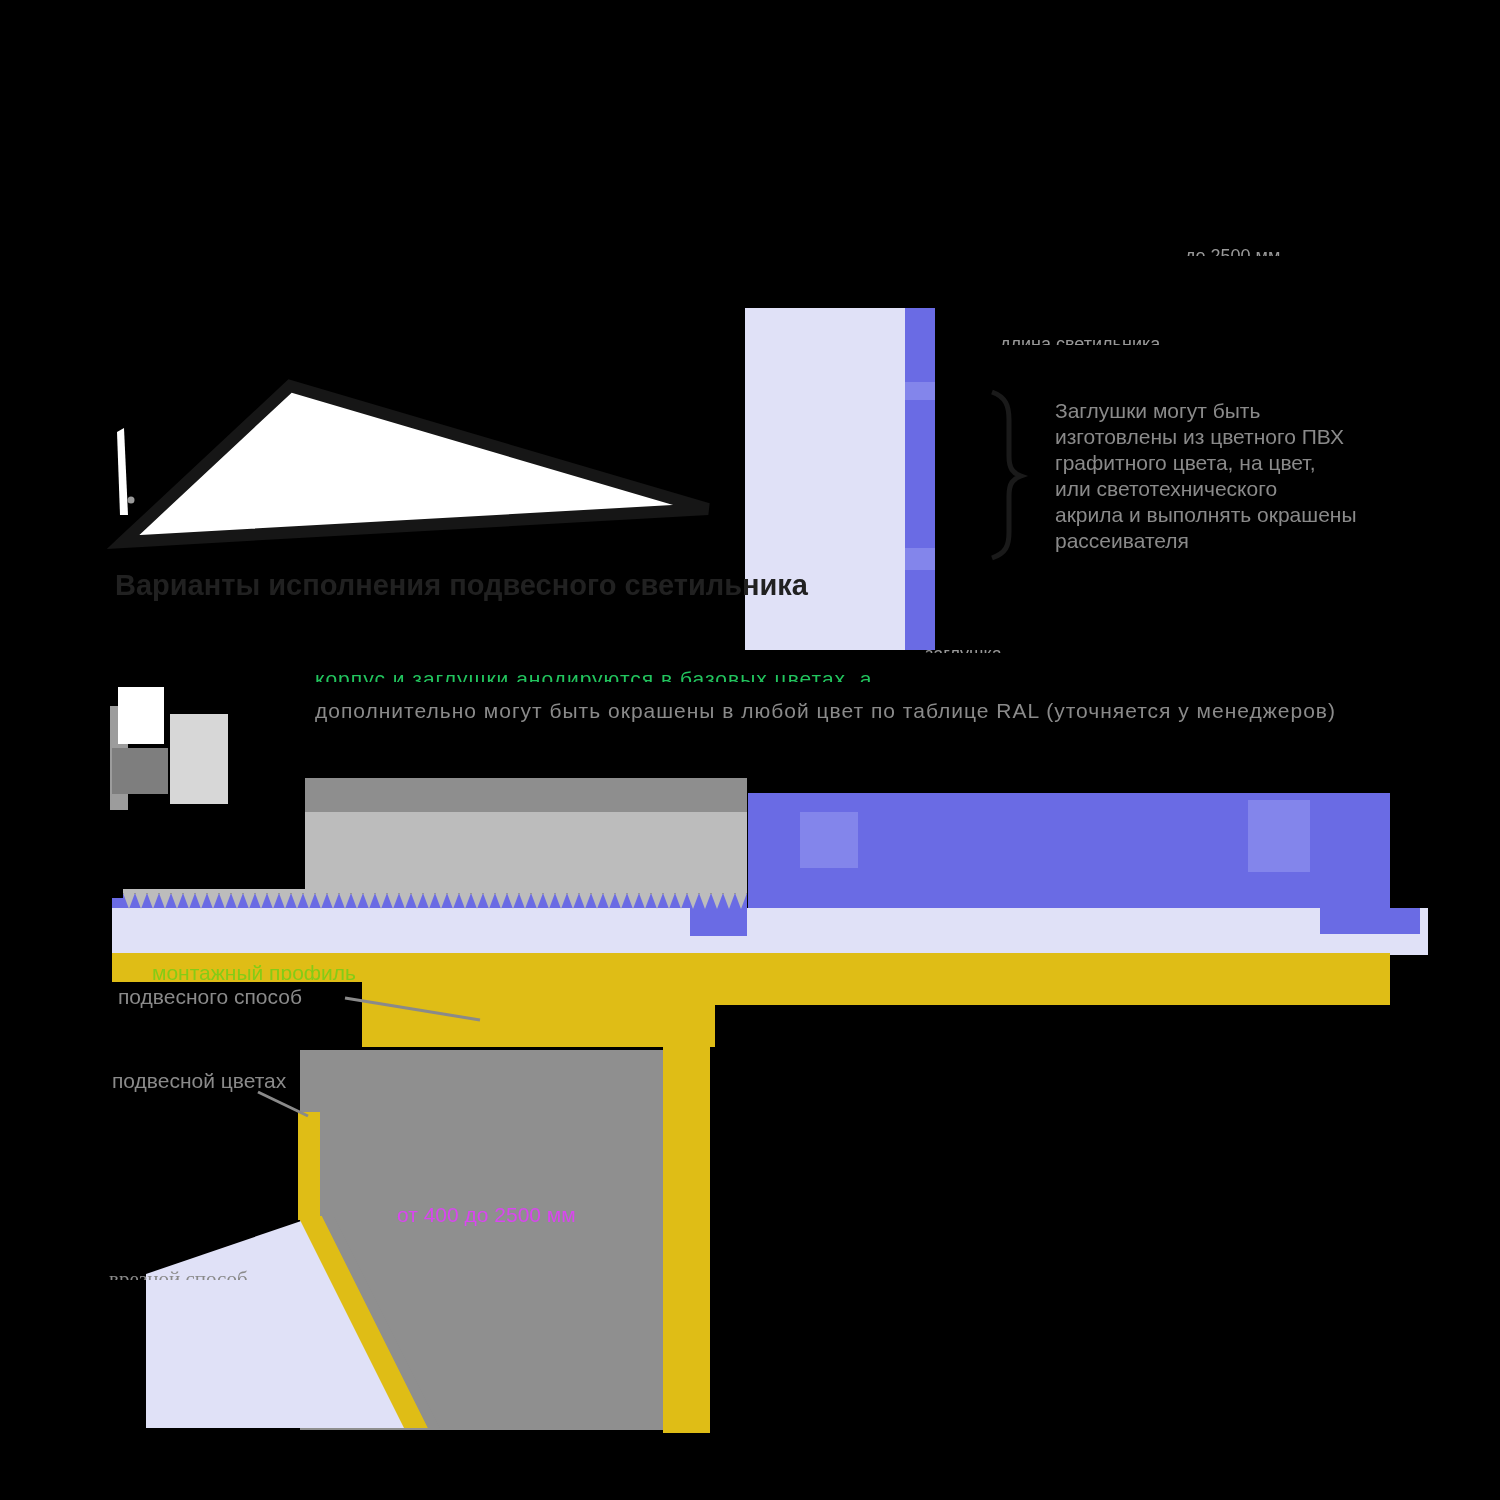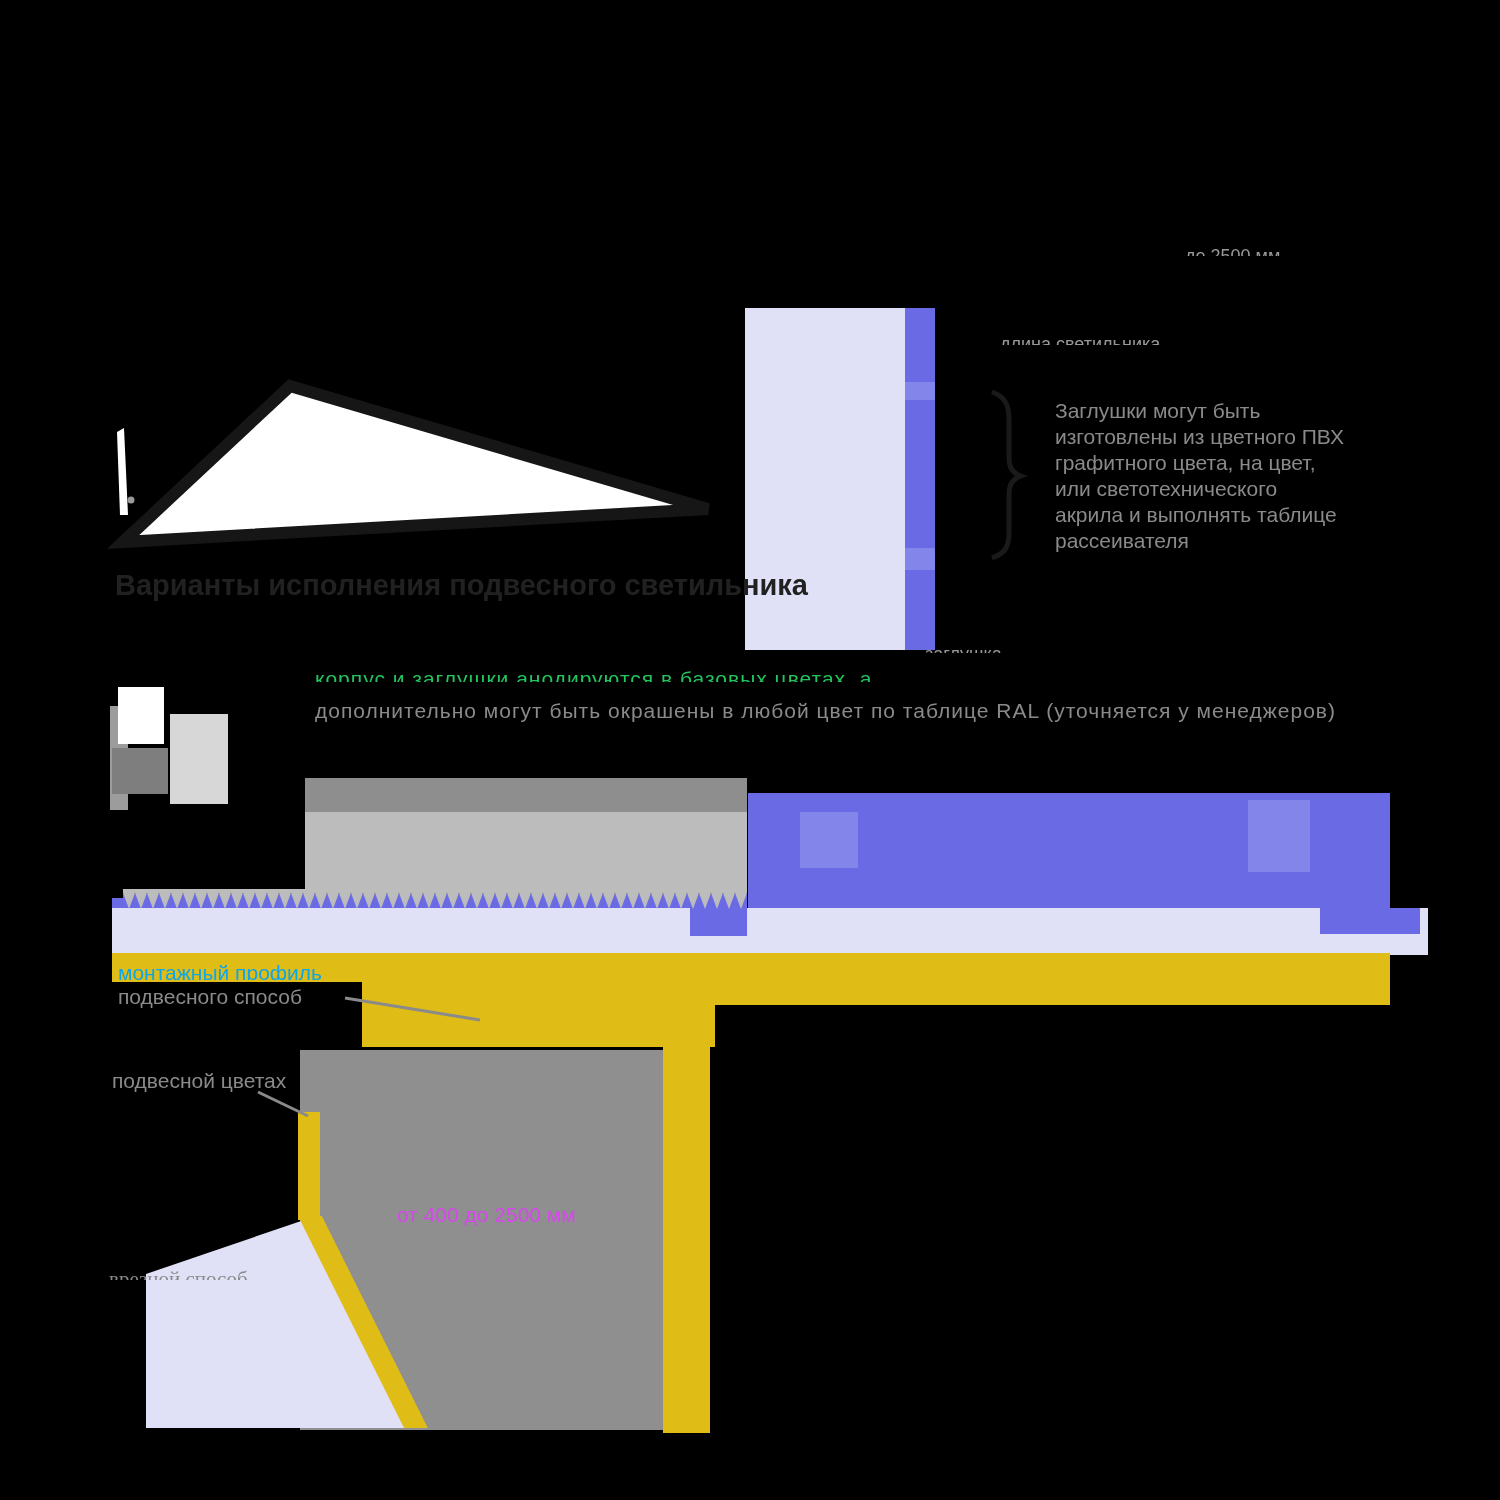--- a/index.html
+++ b/index.html
@@ -71,26 +71,26 @@
   <div class="abs clip z2" style="left:315px;top:666px;width:1110px;height:16px;">
     <span class="txt" style="position:static;color:#22c55e;letter-spacing:1px;text-align:center;">корпус и заглушки анодируются в базовых цветах, а</span>
   </div>
   <div class="txt z2" style="left:315px;top:698px;letter-spacing:1px;">дополнительно могут быть окрашены в любой цвет по таблице RAL (уточняется у менеджеров)</div>
 
   <div class="abs z2" style="left:1055px;top:398px;">
     <div class="txt" style="position:static">Заглушки могут быть</div>
     <div class="txt" style="position:static">изготовлены из цветного ПВХ</div>
     <div class="txt" style="position:static">графитного цвета, на цвет,</div>
     <div class="txt" style="position:static">или светотехнического</div>
-    <div class="txt" style="position:static">акрила и выполнять таблице</div>
+    <div class="txt" style="position:static">акрила и выполнять окрашены</div>
     <div class="txt" style="position:static">рассеивателя</div>
   </div>
 
   <div class="abs clip z2" style="left:118px;top:960px;width:260px;height:20px;">
-    <span class="txt" style="position:static;color:#0ea5e9;">монтажный профиль</span>
+    <span class="txt" style="position:static;color:#84cc16;margin-left:34px;">монтажный профиль</span>
   </div>
   <div class="txt z2" style="left:118px;top:984px;">подвесного способ</div>
 
   <div class="txt z2" style="left:112px;top:1068px;">подвесной цветах</div>
 
   <div class="abs clip z2" style="left:109px;top:1266px;width:170px;height:14px;">
     <span class="txt" style="position:static;font-family:Liberation Serif, serif;">врезной способ</span>
   </div>
 
   <div class="txt z2" style="left:397px;top:1202px;color:#d946ef;">от 400 до 2500 мм</div>

